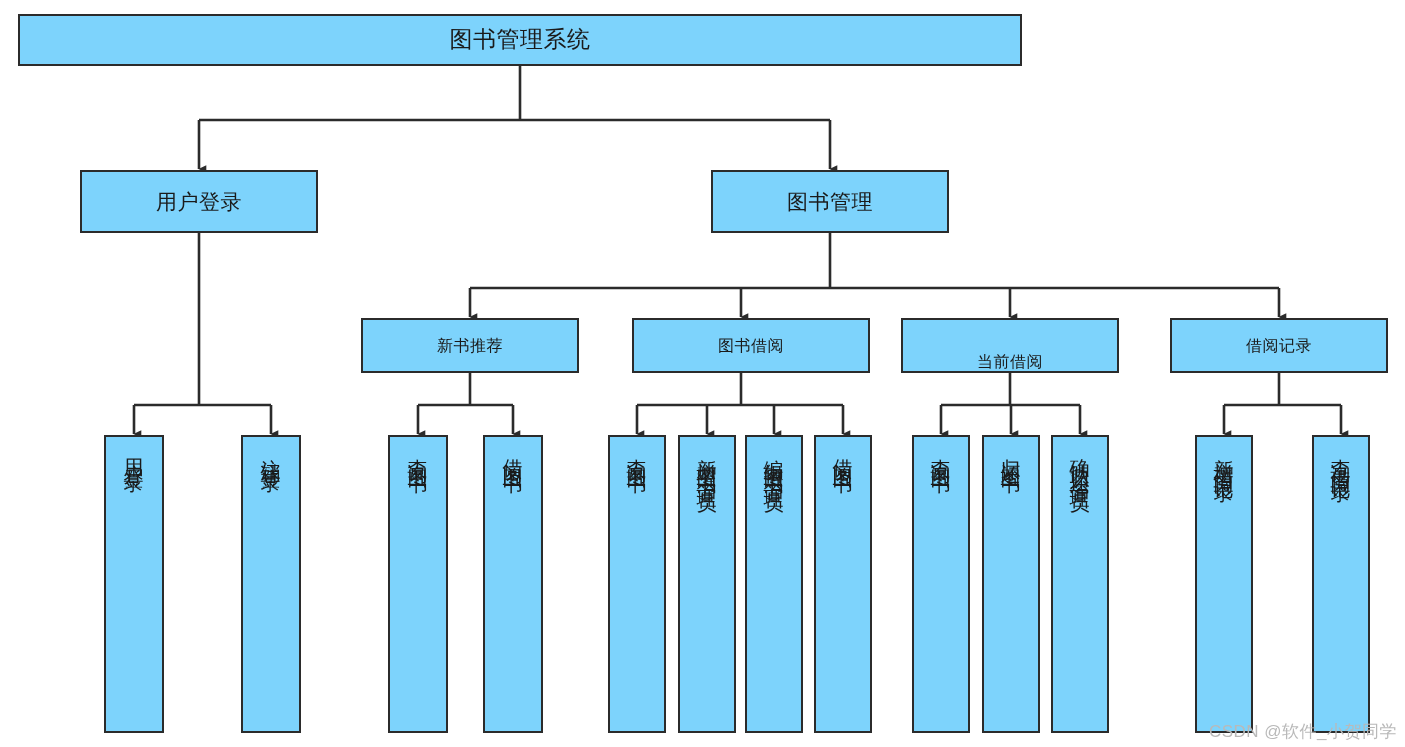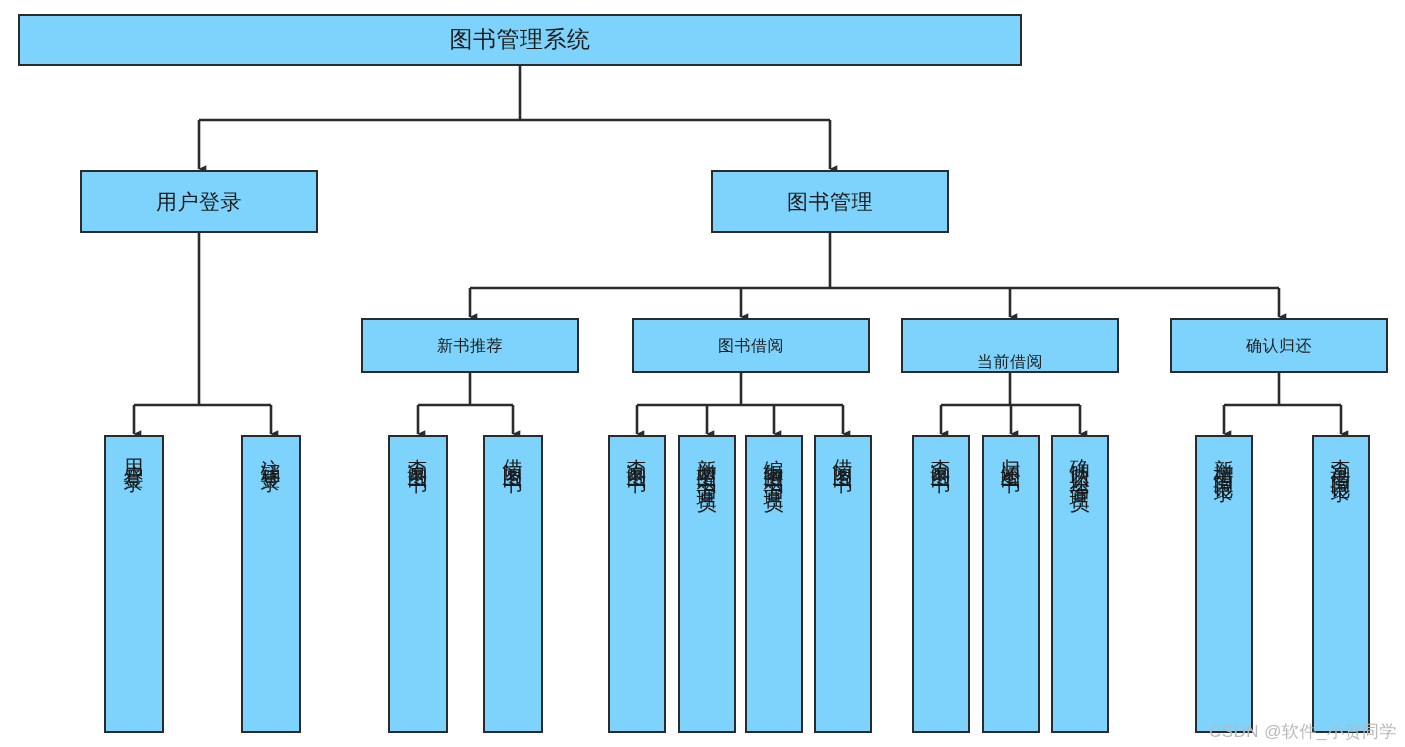--- a/index.html
+++ b/index.html
@@ -131,21 +131,21 @@
       <div class="node level2 horizontal" style="left: 361px; top: 318px; width: 218px; height: 55px;">
         <span class="node-label">新书推荐</span>
       </div>
       <div class="node level2 horizontal" style="left: 632px; top: 318px; width: 238px; height: 55px;">
         <span class="node-label">图书借阅</span>
       </div>
       <div class="node level2 horizontal" style="left: 901px; top: 318px; width: 218px; height: 55px; align-items: flex-end;">
         <span class="node-label">当前借阅</span>
       </div>
       <div class="node level2 horizontal" style="left: 1170px; top: 318px; width: 218px; height: 55px;">
-        <span class="node-label">确认归还</span>
+        <span class="node-label">借阅记录</span>
       </div>
       <div class="node leaf vertical" style="left: 104px; top: 435px; width: 60px; height: 298px;">
         <span class="node-label">用户登录</span>
       </div>
       <div class="node leaf vertical" style="left: 241px; top: 435px; width: 60px; height: 298px;">
         <span class="node-label">注销登录</span>
       </div>
       <div class="node leaf vertical" style="left: 388px; top: 435px; width: 60px; height: 298px;">
         <span class="node-label">查询图书</span>
       </div>

